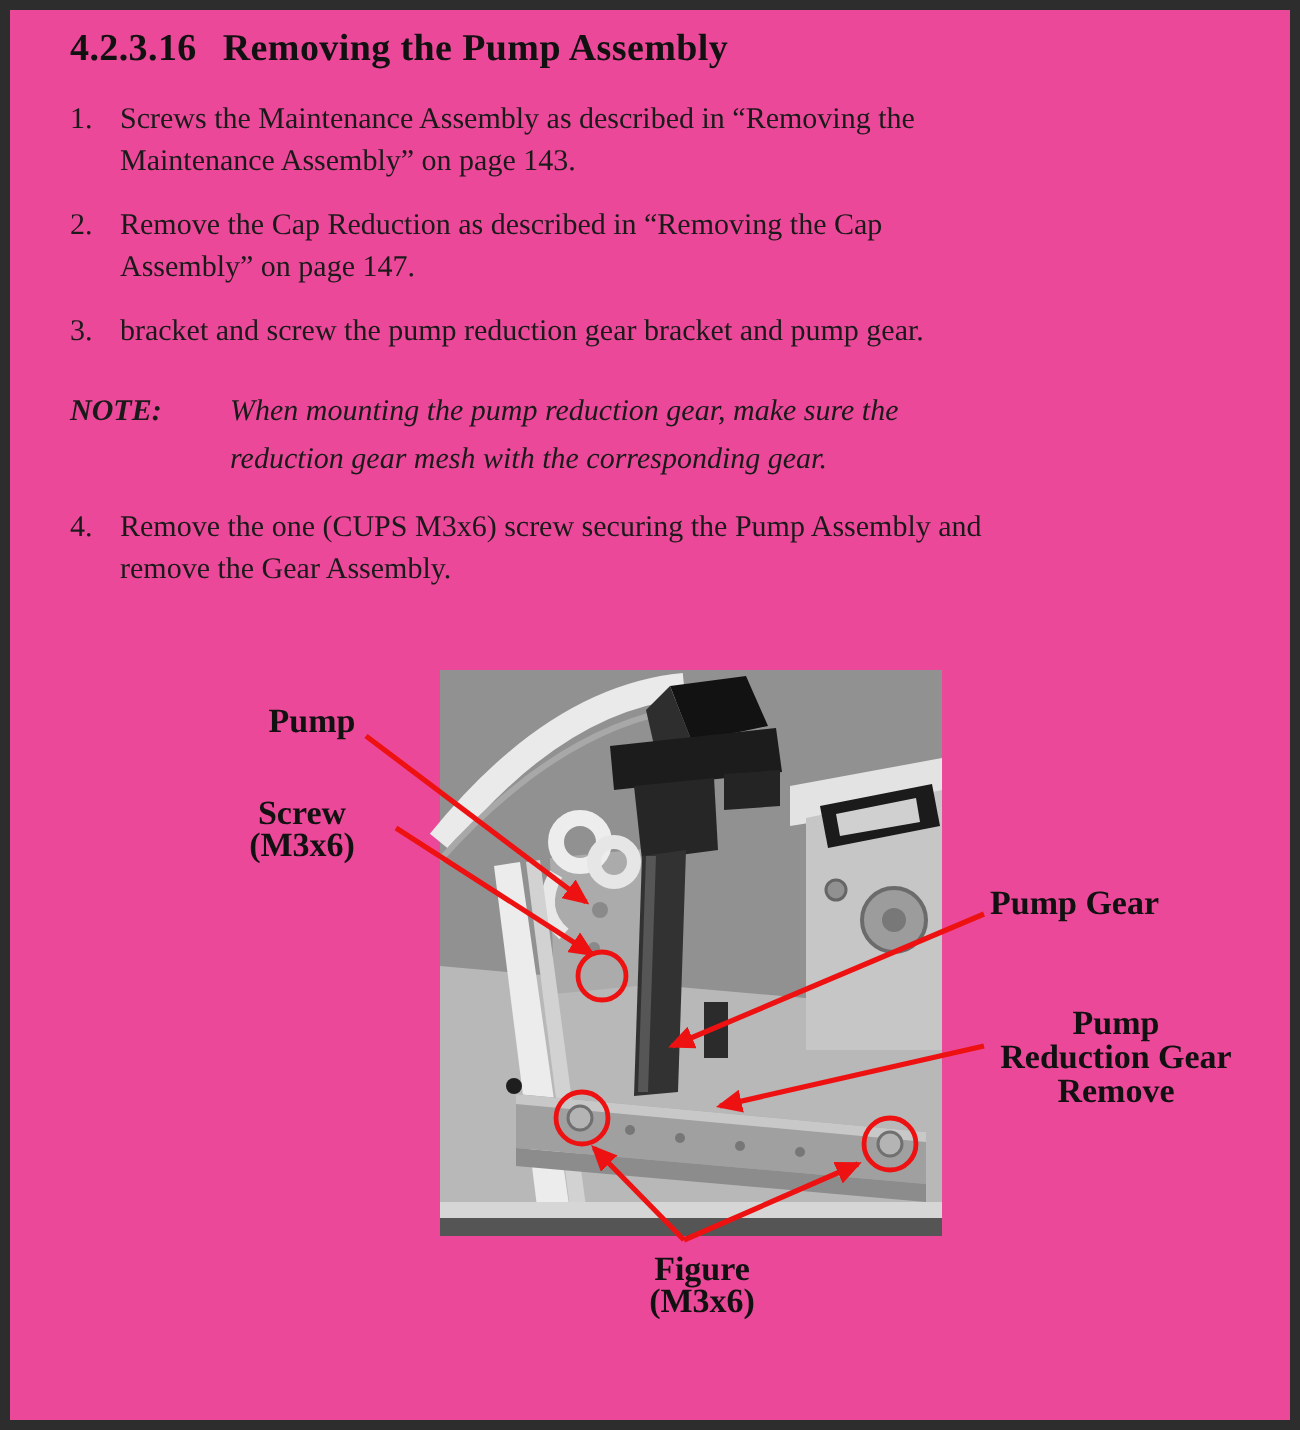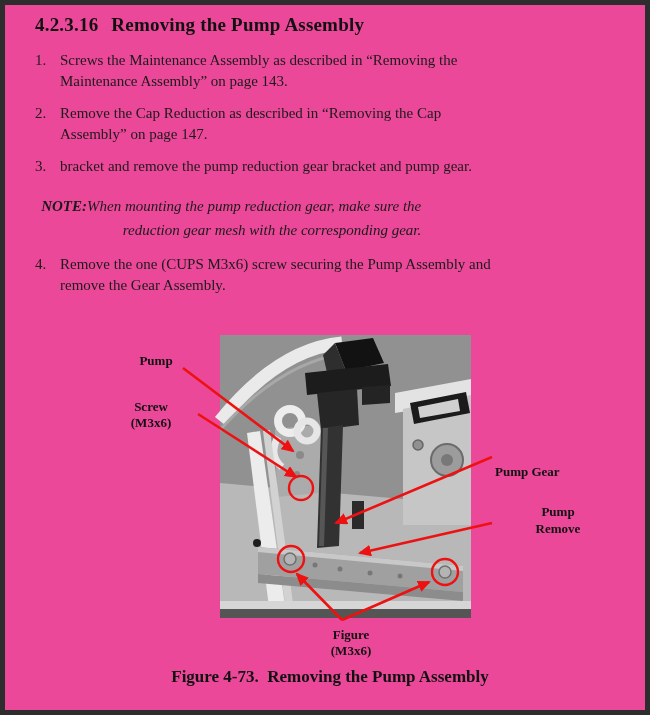--- a/index.html
+++ b/index.html
@@ -15,27 +15,27 @@
   }
   .content{padding:9px 20px 0 30px;}
   .title{
     font-size:19px;font-weight:bold;letter-spacing:.2px;
     margin:0 0 14px 0;color:#111;
   }
   .title .num{margin-right:13px;}
   .step{display:flex;margin:0 0 11px 0;font-size:15px;line-height:21px;}
   .step-num{width:25px;flex:0 0 25px;}
   .step-text{width:552px;}
-  .note{display:flex;font-size:15px;line-height:24px;margin:17px 0 12px 0;text-align:right;}
+  .note{display:flex;font-size:15px;line-height:24px;margin:17px 0 12px 0;}
   .note-label{width:52px;flex:0 0 52px;font-weight:bold;font-style:italic;}
-  .note-text{font-style:italic;}
+  .note-text{font-style:italic;margin-left:28px;}
   .figure{position:absolute;left:5px;top:328px;width:640px;height:340px;}
   .figure svg{position:absolute;left:0;top:0;}
   .callout{
-    position:absolute;font-size:13px;font-weight:bold;line-height:16px;
+    position:absolute;font-size:17px;font-weight:bold;line-height:16px;
     color:#111;text-align:center;
   }
   .callout.multiline div{white-space:nowrap;}
   .caption{
     position:absolute;left:5px;top:662px;width:640px;
     text-align:center;font-size:17px;font-weight:bold;color:#111;
   }
 </style>
 </head>
 <body>
@@ -59,21 +59,21 @@
       <div class="step-num">2.</div>
       <div class="step-text">
         <div>Remove the Cap Reduction as described in “Removing the Cap</div>
         <div>Assembly” on page 147.</div>
       </div>
     </div>
 
     <div class="step">
       <div class="step-num">3.</div>
       <div class="step-text">
-        <div>bracket and remove the pump reduction gear bracket and pump gear.</div>
+        <div>bracket and screw the pump reduction gear bracket and pump gear.</div>
       </div>
     </div>
 
     <div class="note">
       <div class="note-label">NOTE:</div>
       <div class="note-text">
         <div>When mounting the pump reduction gear, make sure the</div>
         <div>reduction gear mesh with the corresponding gear.</div>
       </div>
     </div>
@@ -159,27 +159,27 @@
       </g>
     </svg>
 
     <div class="callout" style="left:101px;top:20px;width:90px;">Pump</div>
 
     <div class="callout multiline" style="left:96px;top:66px;width:90px;">
       <div>Screw</div>
       <div>(M3x6)</div>
     </div>
 
-    <div class="callout" style="left:485px;top:131px;width:110px;text-align:left;">Pump Gear</div>
+    <div class="callout" style="left:485px;top:111px;width:110px;text-align:left;">Pump Gear</div>
 
     <div class="callout multiline" style="left:473px;top:170px;width:150px;line-height:17px;">
       <div>Pump</div>
+      <div>Reduction Gear</div>
       <div>Remove</div>
     </div>
 
     <div class="callout multiline" style="left:291px;top:294px;width:100px;">
       <div>Figure</div>
       <div>(M3x6)</div>
     </div>
   </div>
 
-  <div class="caption">Figure 4-73.&nbsp;&nbsp;Removing the Pump Assembly</div>
 </div>
 
 </body></html>

